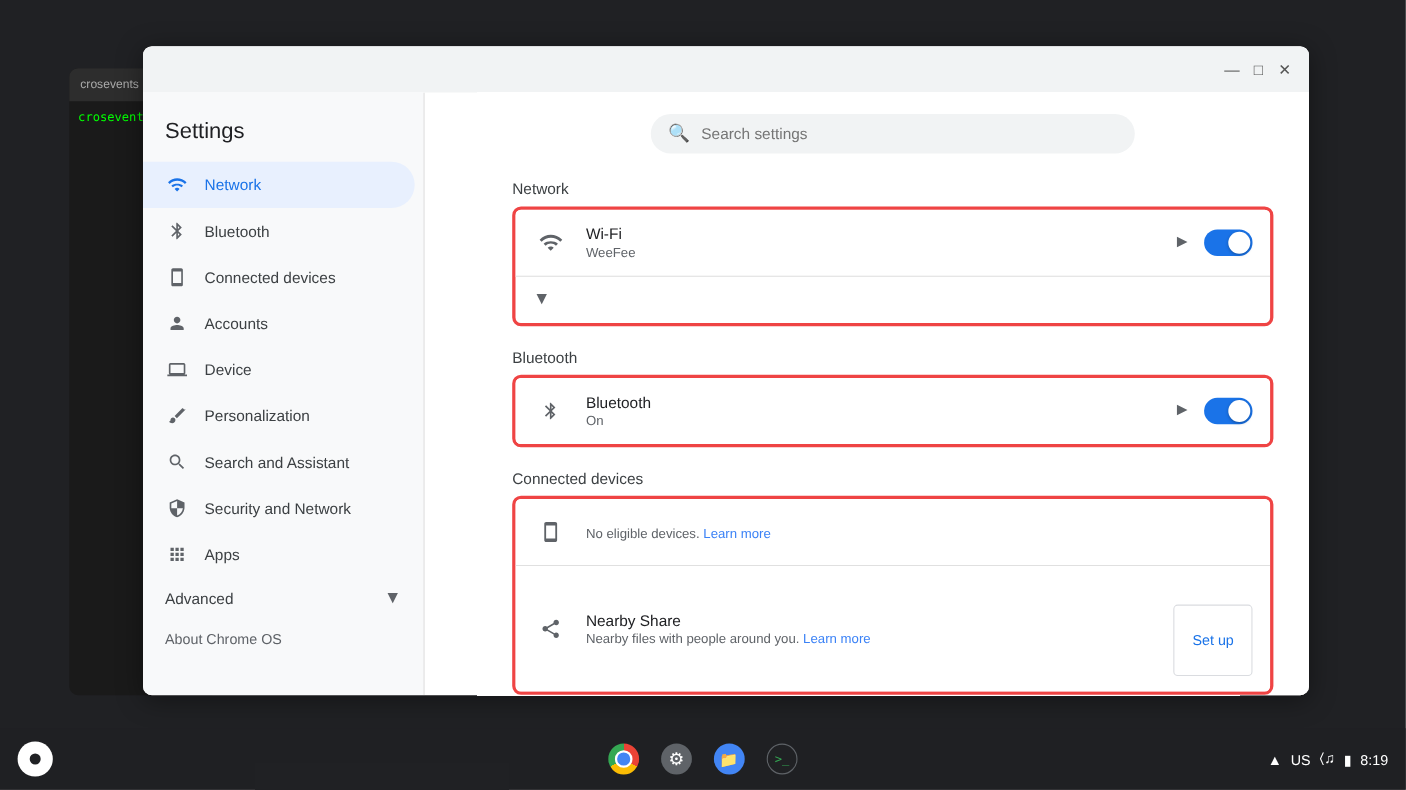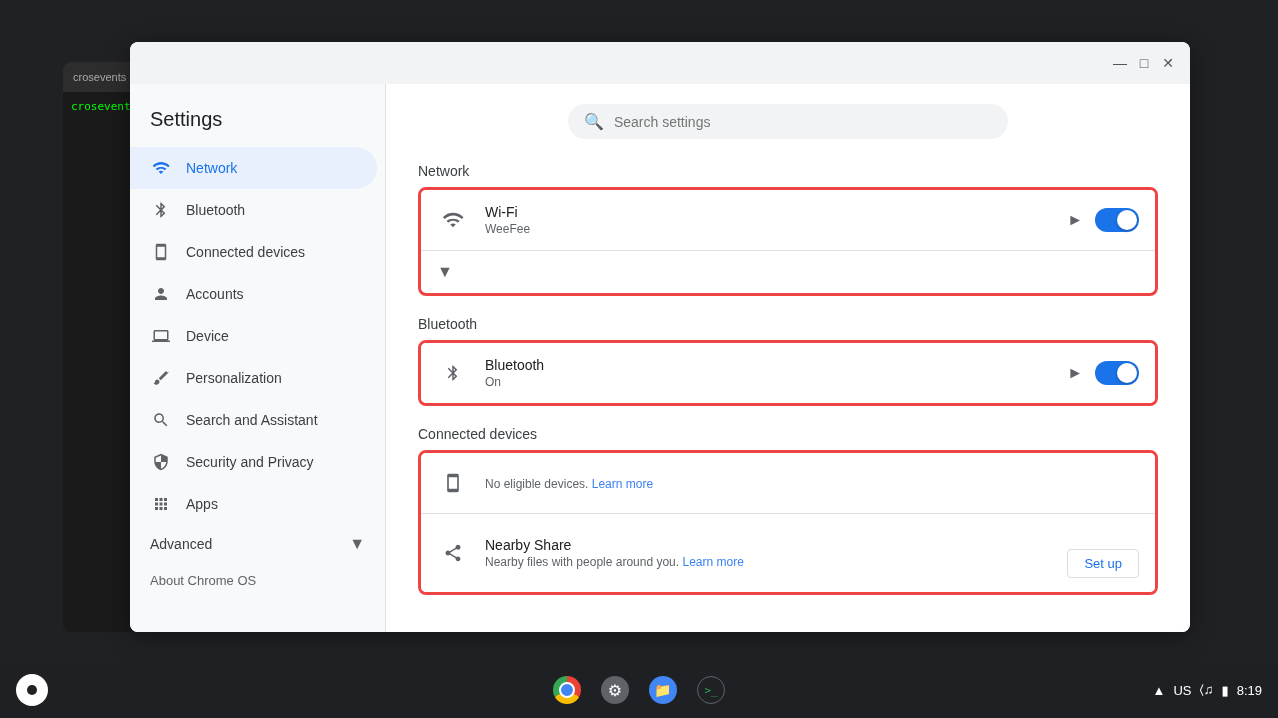--- a/index.html
+++ b/index.html
@@ -82,20 +82,21 @@
       color: #555;
       font-size: 14px;
       border-radius: 50%;
     }
 
     
     .main-layout {
       display: flex;
       flex: 1;
       overflow: hidden;
+      gap: 48px;
     }
 
     
     .sidebar {
       width: 256px;
       background: #f8f9fa;
       padding: 16px 0;
       overflow-y: auto;
       flex-shrink: 0;
       border-right: 1px solid #e0e0e0;
@@ -279,21 +280,21 @@
     .add-connection-chevron {
       font-size: 16px;
       color: #5f6368;
     }
 
     
     .btn-setup {
       background: #fff;
       border: 1px solid #dadce0;
       border-radius: 4px;
-      padding: 6px 16px;
+      padding: 24px 16px;
       font-size: 13px;
       color: #1a73e8;
       cursor: pointer;
       font-weight: 500;
       margin-top: 21px;
     }
 
     
     .taskbar {
       position: absolute;
@@ -512,21 +513,21 @@
         </span>
         <span>Search and Assistant</span>
       </div>
 
       <div class="sidebar-item">
         <span class="icon">
           <svg class="svg-icon" viewBox="0 0 24 24" fill="currentColor">
               <path d="M12 1L3 5v6c0 5.55 3.84 10.74 9 12 5.16-1.26 9-6.45 9-12V5l-9-4zm0 10.99h7c-.53 4.12-3.28 7.79-7 8.94V12H5V6.3l7-3.11v8.8z"></path>
             </svg>
         </span>
-        <span>Security and Privacy</span>
+        <span>Security and Network</span>
       </div>
 
       <div class="sidebar-item">
         <span class="icon">
           <svg class="svg-icon" viewBox="0 0 24 24" fill="currentColor">
               <path d="M4 8h4V4H4v4zm6 12h4v-4h-4v4zm-6 0h4v-4H4v4zm0-6h4v-4H4v4zm6 0h4v-4h-4v4zm6-10v4h4V4h-4zm-6 4h4V4h-4v4zm6 6h4v-4h-4v4zm0 6h4v-4h-4v4z"></path>
             </svg>
         </span>
         <span>Apps</span>
       </div>

